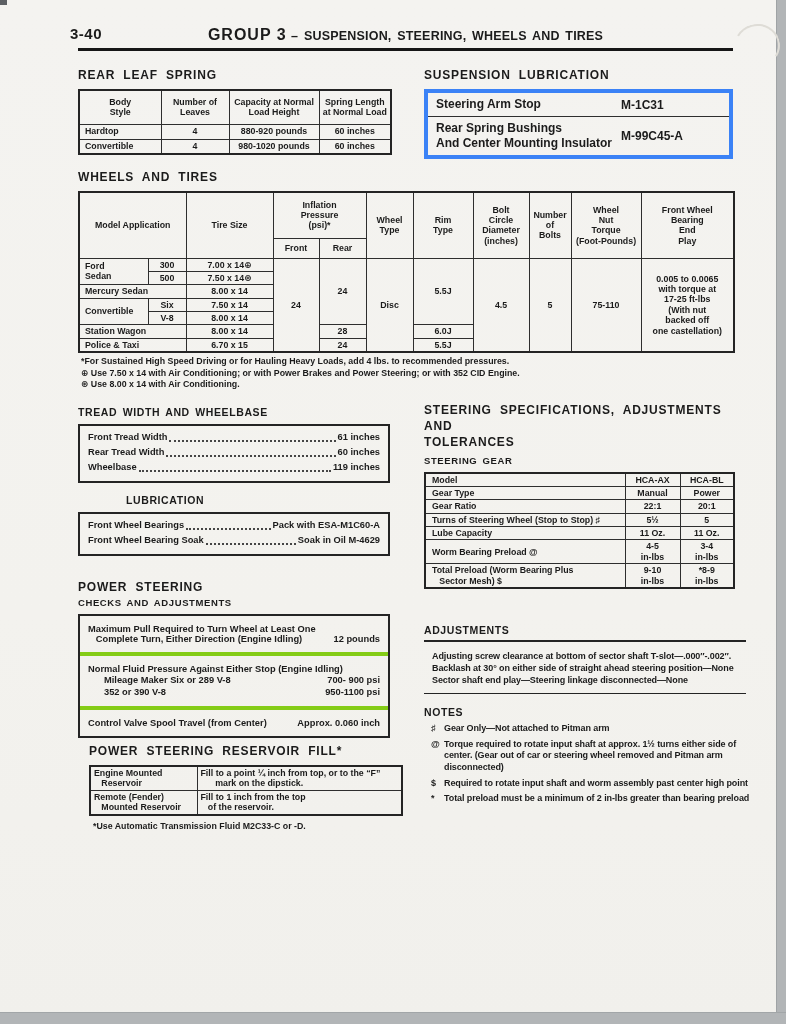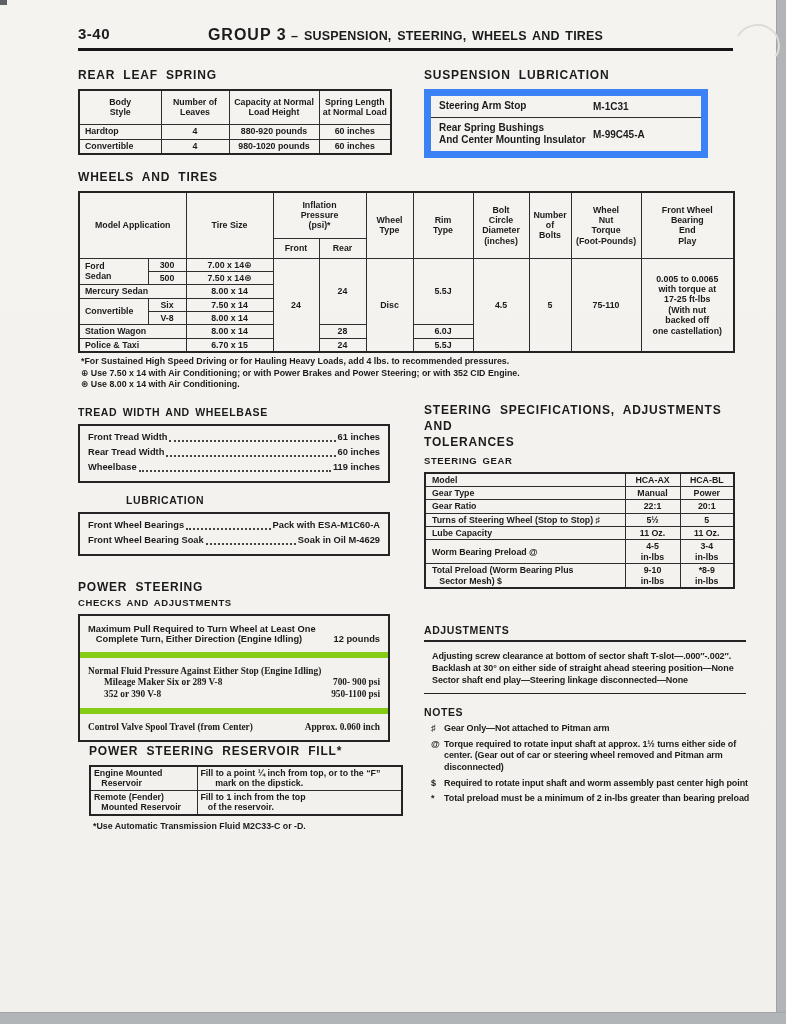--- a/index.html
+++ b/index.html
@@ -15,21 +15,21 @@
   .edge-bottom { position:absolute; left:0; bottom:0; width:100%; height:12px; background:#b2b5b7; border-top:1px solid #a2a6a8; }
   .corner-tl { position:absolute; left:0; top:0; width:7px; height:5px; background:#5d6064; }
   .arc { position:absolute; left:734px; top:24px; width:46px; height:44px; border:2px solid #dedcd6;
          border-radius:50%; border-bottom-color:transparent; border-left-color:transparent; transform:rotate(-15deg); }
 
   .abs { position:absolute; }
   .pre  { white-space: pre-line; }
   .prew { white-space: pre-wrap; }
 
   
-  .pagenum { left:78px; top:25px; font-size:15px; font-weight:700; letter-spacing:0.5px; }
+  .pagenum { left:70px; top:25px; font-size:15px; font-weight:700; letter-spacing:0.5px; }
   .head-title { left:78px; top:26px; width:655px; text-align:center; }
   .g1 { font-size:16px; font-weight:700; letter-spacing:1px; }
   .g2 { font-size:12.5px; font-weight:700; letter-spacing:0.2px; word-spacing:2px; }
   .head-rule { left:78px; top:48px; width:655px; height:3px; background:#161616; }
 
   .sec-title { font-size:12px; font-weight:700; letter-spacing:0.8px; word-spacing:4px; margin-bottom:7px; }
   .sub-title { font-size:9.5px; font-weight:700; letter-spacing:0.6px; word-spacing:2px; margin-bottom:6px; }
 
   table.tbl { border-collapse:collapse; table-layout:fixed; width:100%; border:2px solid #242424; }
   table.tbl td { border:1px solid #2e2e2e; font-size:8.8px; font-weight:700; line-height:1.18; padding:1px 3px; vertical-align:middle; }
@@ -38,26 +38,26 @@
   tr.hdr td { text-align:center; }
 
   
   .box { border:2px solid #242424; background:transparent; padding:4px 8px 6px 8px; font-size:9.3px; font-weight:700; }
   .leader-row { display:flex; align-items:flex-end; line-height:1.6; }
   .leader-row .dots { flex:1; border-bottom:2px dotted #454545; margin:0 2px 3px 2px; }
 
   
   .ps-box { border:2px solid #242424; font-size:9.3px; font-weight:700; }
   .ps-sec { padding:8px 8px; }
-  .ps-sec + .ps-sec { border-top:6px solid #84cc16;font-family:Liberation Serif, serif; }
+  .ps-sec + .ps-sec { border-top:4px solid #84cc16; }
   .ps-flex { display:flex; justify-content:space-between; align-items:flex-end; }
   .ps-sub { display:flex; justify-content:space-between; padding-left:16px; line-height:1.3; }
 
   
-  .slub-box { border:7px solid #3b82f6; font-size:10px; font-weight:700; }
+  .slub-box { border:4px solid #3b82f6; font-size:12px; font-weight:700; }
   .slub-row { display:flex; align-items:center; padding:4px 8px; }
   .slub-row + .slub-row { border-top:1px solid #2e2e2e; }
   .slub-row .lab { flex:1; line-height:1.25; }
   .slub-row .val { width:100px; text-align:left; }
 
   .footnotes { font-size:8.8px; font-weight:700; line-height:1.3; margin-top:3px; padding-left:3px; }
 
   
   .sg td { padding:3px 4px; }
   .sg .lab { padding-left:6px; }
@@ -118,21 +118,21 @@
     <tr style="height:15px;">
       <td class="l">Convertible</td>
       <td class="c">4</td>
       <td class="c">980-1020 pounds</td>
       <td class="c">60 inches</td>
     </tr>
   </tbody>
     </table>
 </div>
 
-<div class="abs" style="left:424px; top:68px; width:284px;">
+<div class="abs" style="left:424px; top:68px; width:309px;">
   <div class="sec-title">SUSPENSION LUBRICATION</div>
   <div class="slub-box">
     <div class="slub-row">
       <div class="lab pre">Steering Arm Stop</div>
       <div class="val">M-1C31</div>
     </div>
     <div class="slub-row">
       <div class="lab pre">Rear Spring Bushings
 And Center Mounting Insulator</div>
       <div class="val">M-99C45-A</div>

